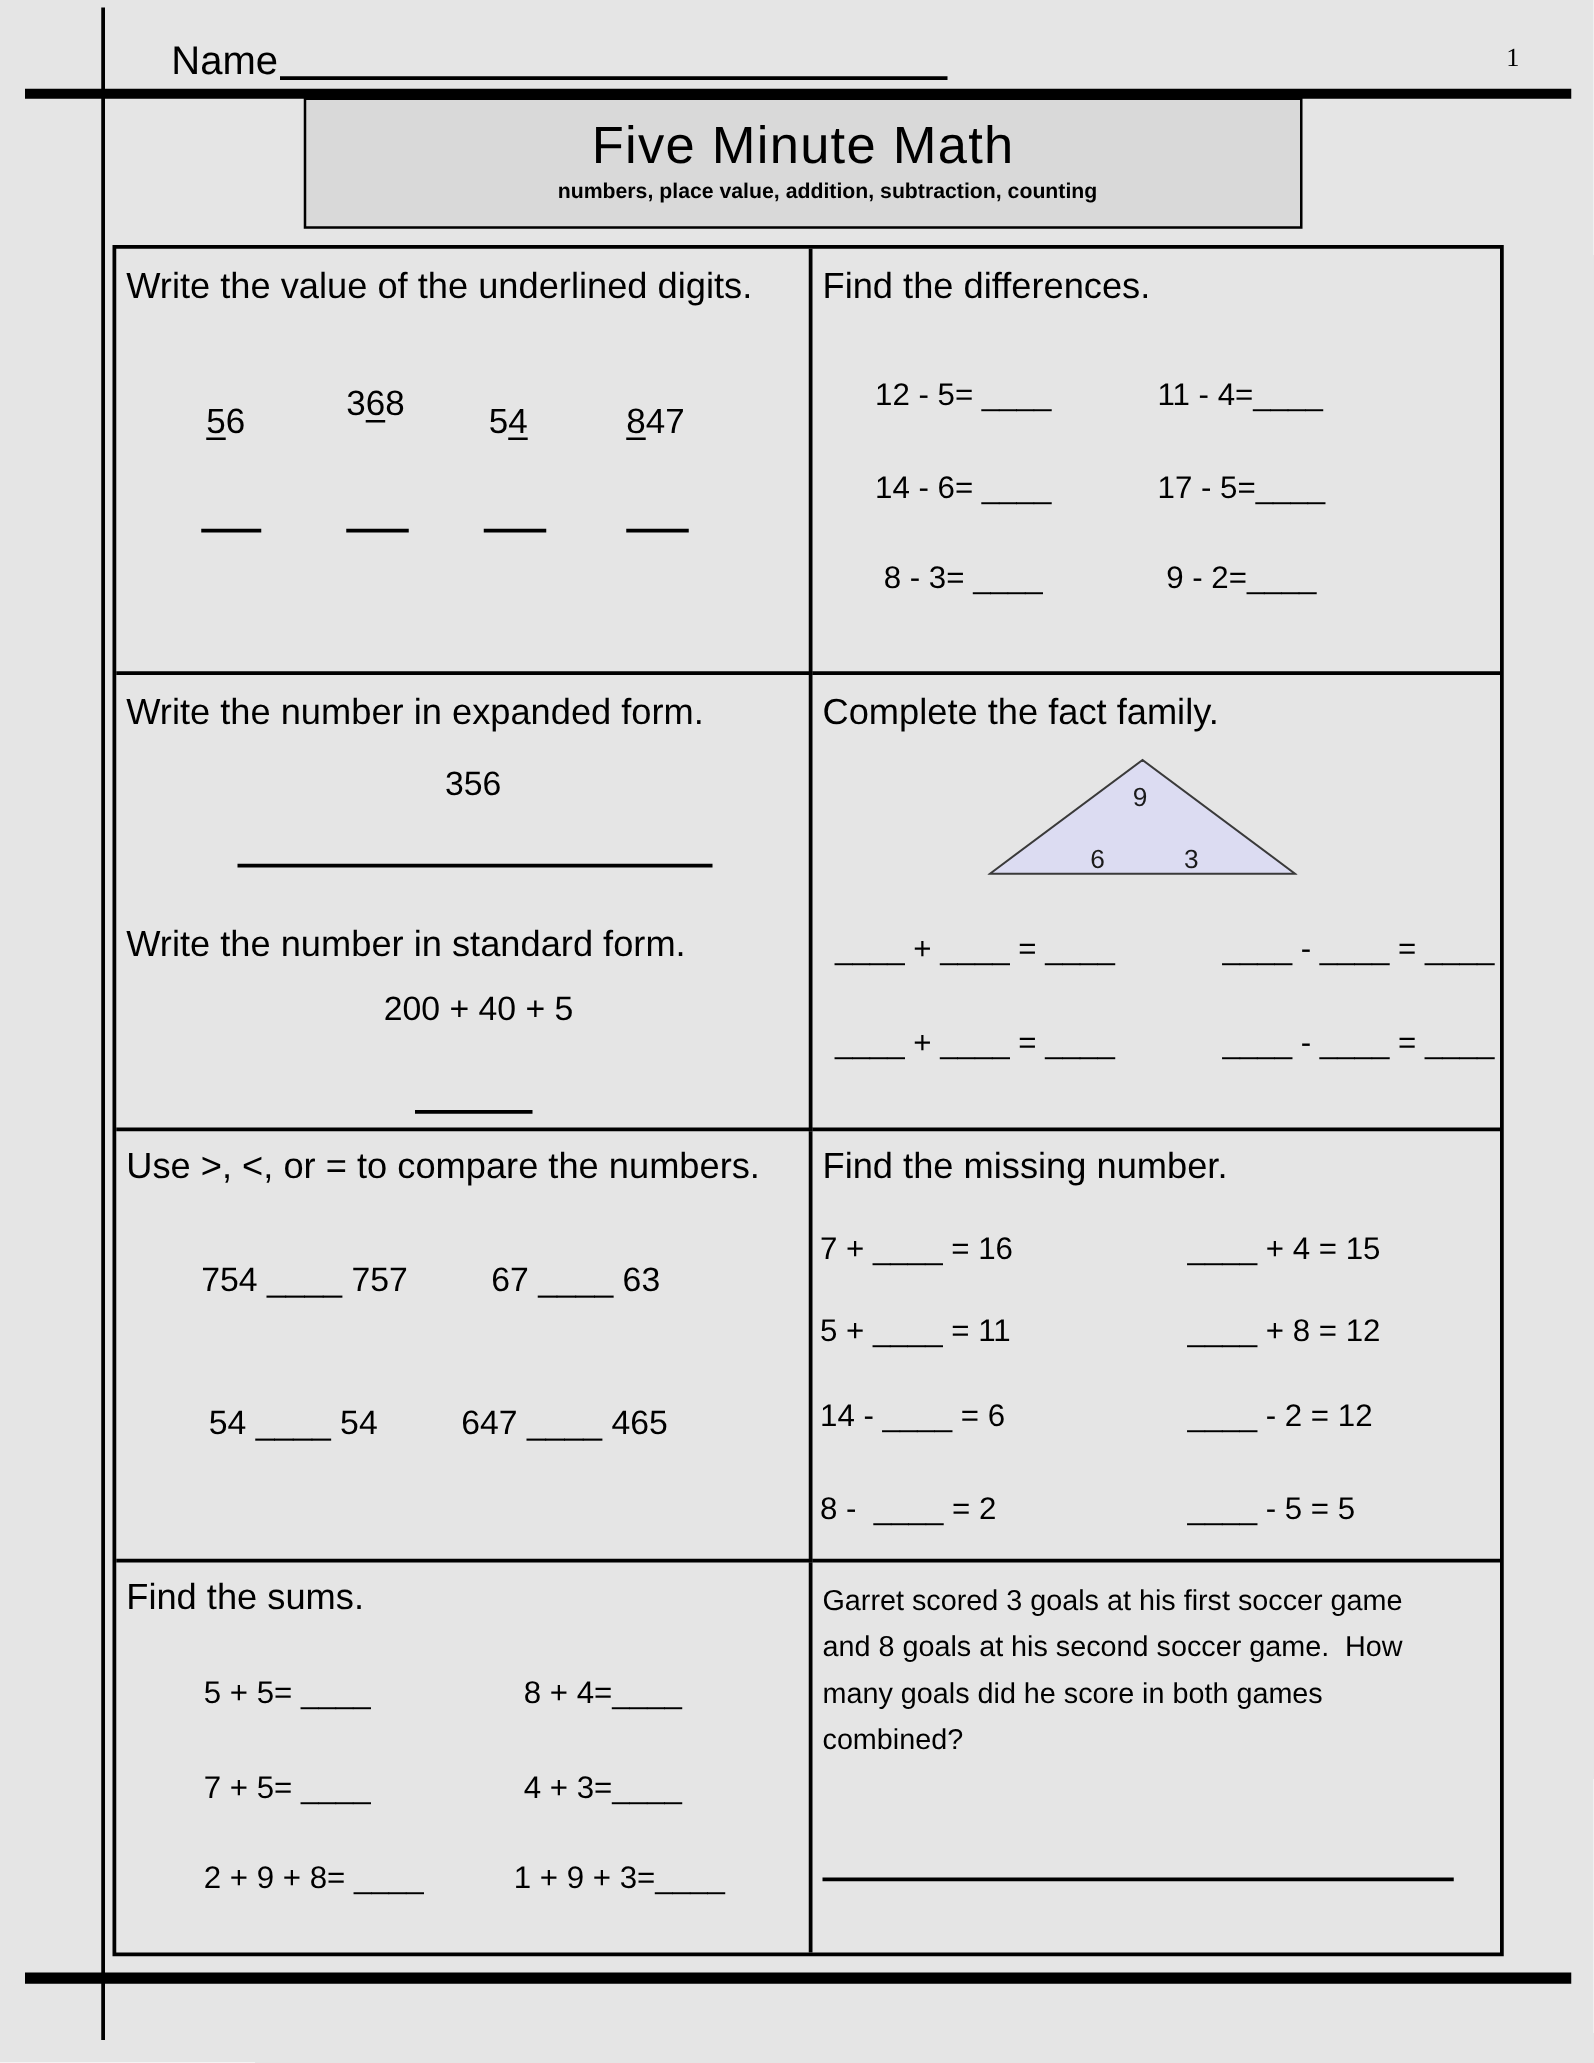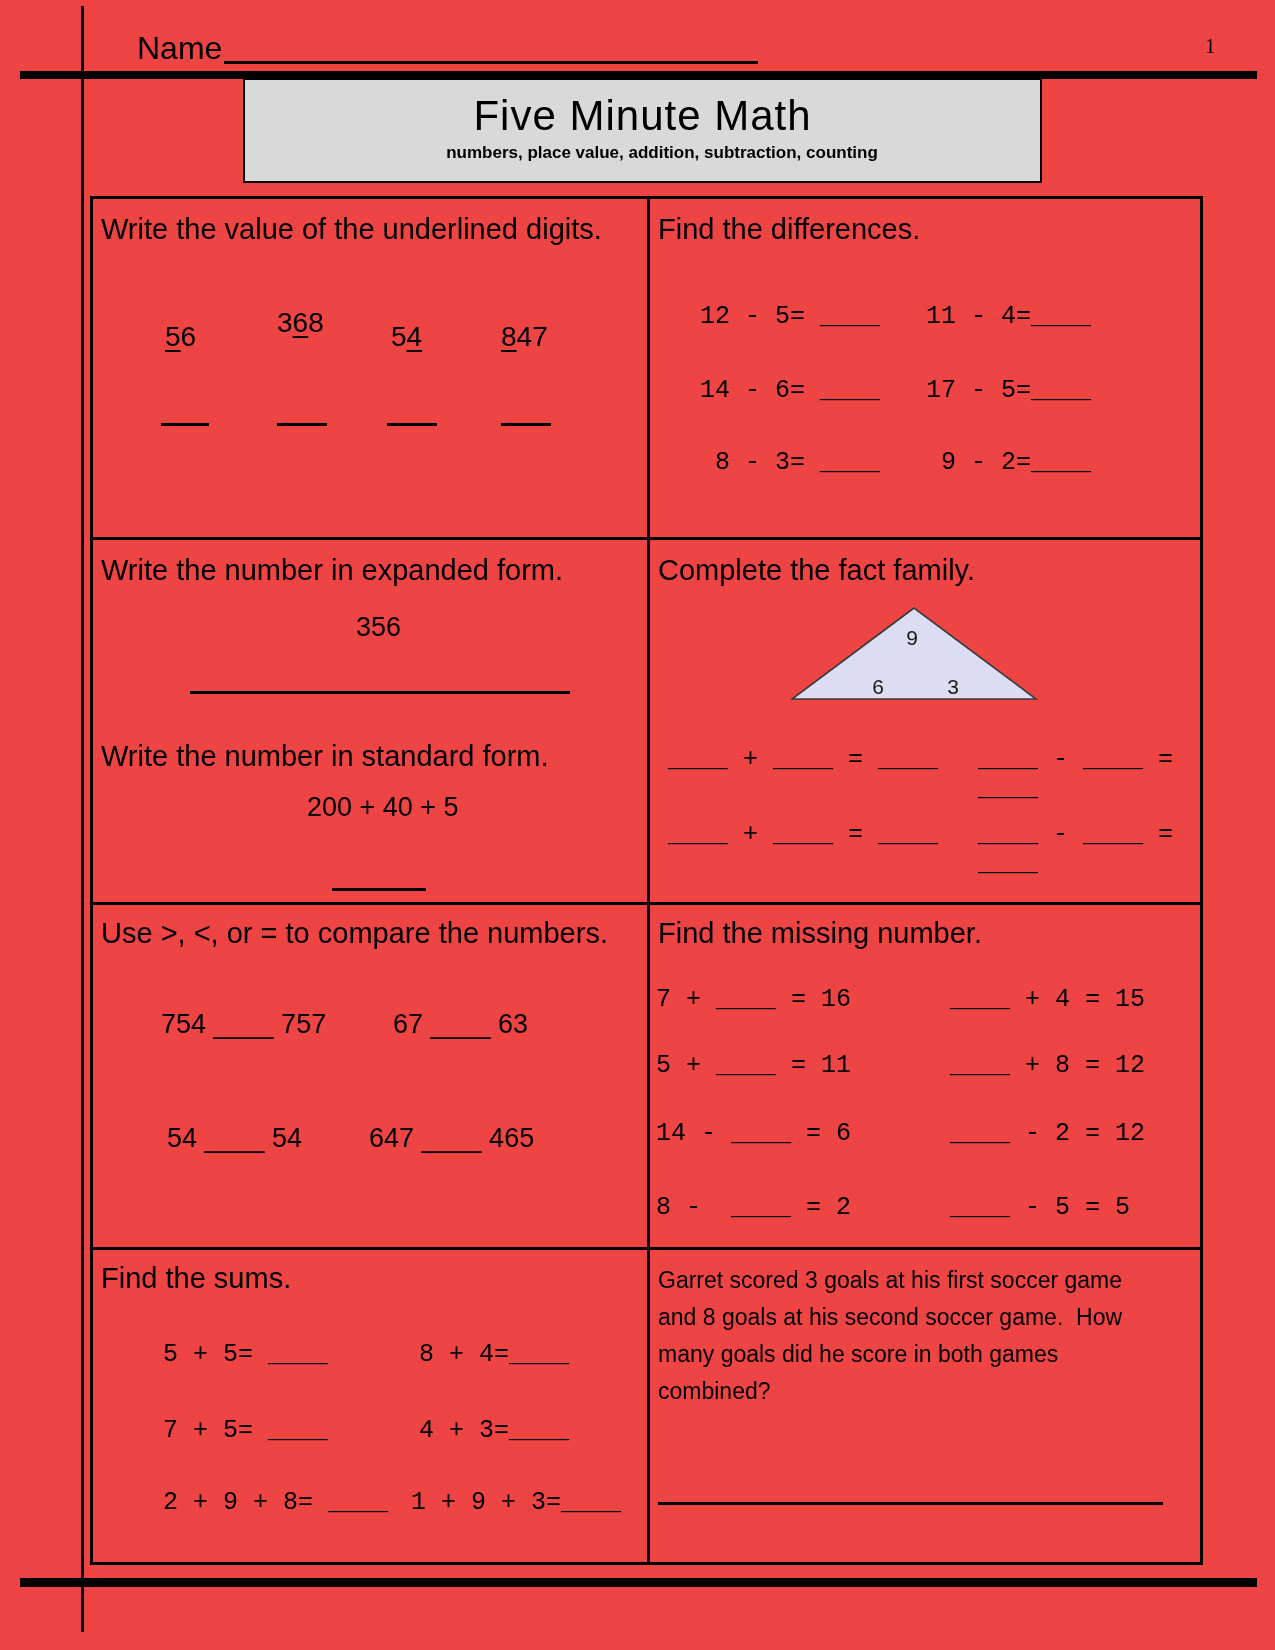--- a/index.html
+++ b/index.html
@@ -1,22 +1,22 @@
 <!DOCTYPE html>
 <html><head>
 <meta charset="utf-8">
 <style>
   html,body{margin:0;padding:0;background:#fff;}
-  .page{position:relative;width:1275px;height:1650px;background:#ef4444;
+  .page{position:relative;width:1275px;height:1650px;background:#e5e5e5;
         font-family:"Liberation Sans","DejaVu Sans",sans-serif;color:#000;overflow:hidden;}
   .abs{position:absolute;}
   .rule{position:absolute;background:#000;height:3px;}
   .p{position:absolute;font-size:29px;white-space:pre-wrap;}
   .n{position:absolute;font-size:28px;white-space:pre-wrap;}
-  .m{position:absolute;font-size:25px;white-space:pre-wrap;font-family:Liberation Mono, monospace;}
+  .m{position:absolute;font-size:25px;white-space:pre-wrap;}
   .u{text-decoration:underline;text-decoration-thickness:2px;text-underline-offset:4px;}
   .margin-line{position:absolute;left:81px;top:6px;width:3px;height:1626px;background:#000;}
   .top-rule{position:absolute;left:20px;top:71px;width:1237px;height:8px;background:#000;z-index:5;}
   .bottom-rule{position:absolute;left:20px;top:1578px;width:1237px;height:9px;background:#000;}
   .name-label{position:absolute;left:137px;top:30px;font-size:32px;}
   .name-line{position:absolute;left:224px;top:61px;width:534px;height:3px;background:#000;}
   .page-number{position:absolute;left:1205px;top:34px;font-size:21px;font-family:"Liberation Serif","DejaVu Serif",serif;}
   .header-box{position:absolute;left:243px;top:78px;width:799px;height:105px;background:#d9d9d9;
               border:2px solid #000;box-sizing:border-box;text-align:center;z-index:2;}
   .header-title{font-size:42px;margin-top:12px;letter-spacing:1px;}

